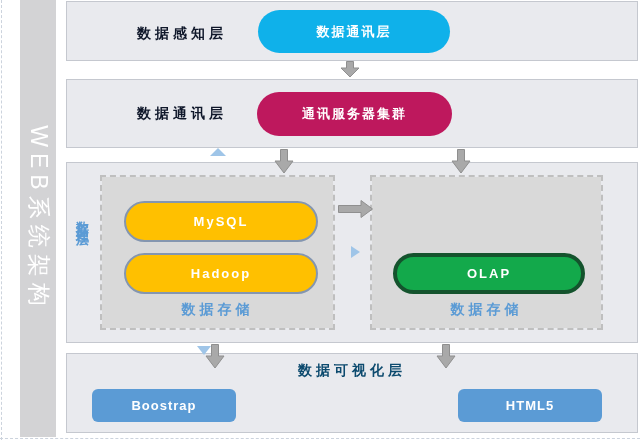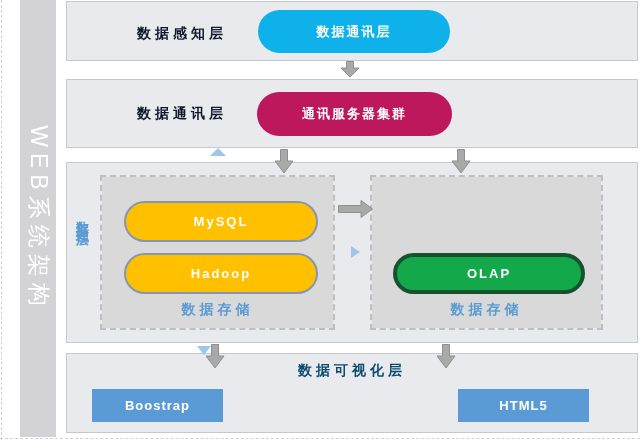--- a/index.html
+++ b/index.html
@@ -59,23 +59,24 @@
     position:absolute;top:302px;color:#5b9bd5;font-weight:bold;font-size:14px;
     letter-spacing:4px;text-align:center;line-height:14px;
   }
   #label-storage{left:100px;width:235px;}
   #label-analysis{left:370px;width:233px;}
 
   #label-visualization{left:66px;top:363px;width:572px;text-align:center;position:absolute;
     color:#0c4a6e;font-weight:bold;font-size:14px;letter-spacing:4px;line-height:14px;}
 
   .vizbox{
-    position:absolute;top:389px;width:131px;height:33px;background:#5b9bd5;color:#fff;
+    position:absolute;top:389px;width:144px;height:33px;background:#5b9bd5;color:#fff;
     font-weight:bold;font-size:13px;display:flex;align-items:center;justify-content:center;
     letter-spacing:1px;
+    border-radius:6px;
   }
   #viz-boostrap{left:92px;}
   #viz-echart{left:275px;}
   #viz-html5{left:458px;}
 
   .arrow{position:absolute;}
   .tri{position:absolute;width:0;height:0;}
   #tri-up{left:210px;top:148px;border-left:8px solid transparent;border-right:8px solid transparent;border-bottom:8px solid #9fc5e8;}
   #tri-right{left:351px;top:246px;border-top:6px solid transparent;border-bottom:6px solid transparent;border-left:9px solid #9fc5e8;}
   #tri-down{left:197px;top:346px;border-left:7px solid transparent;border-right:7px solid transparent;border-top:9px solid #9fc5e8;z-index:1;}

